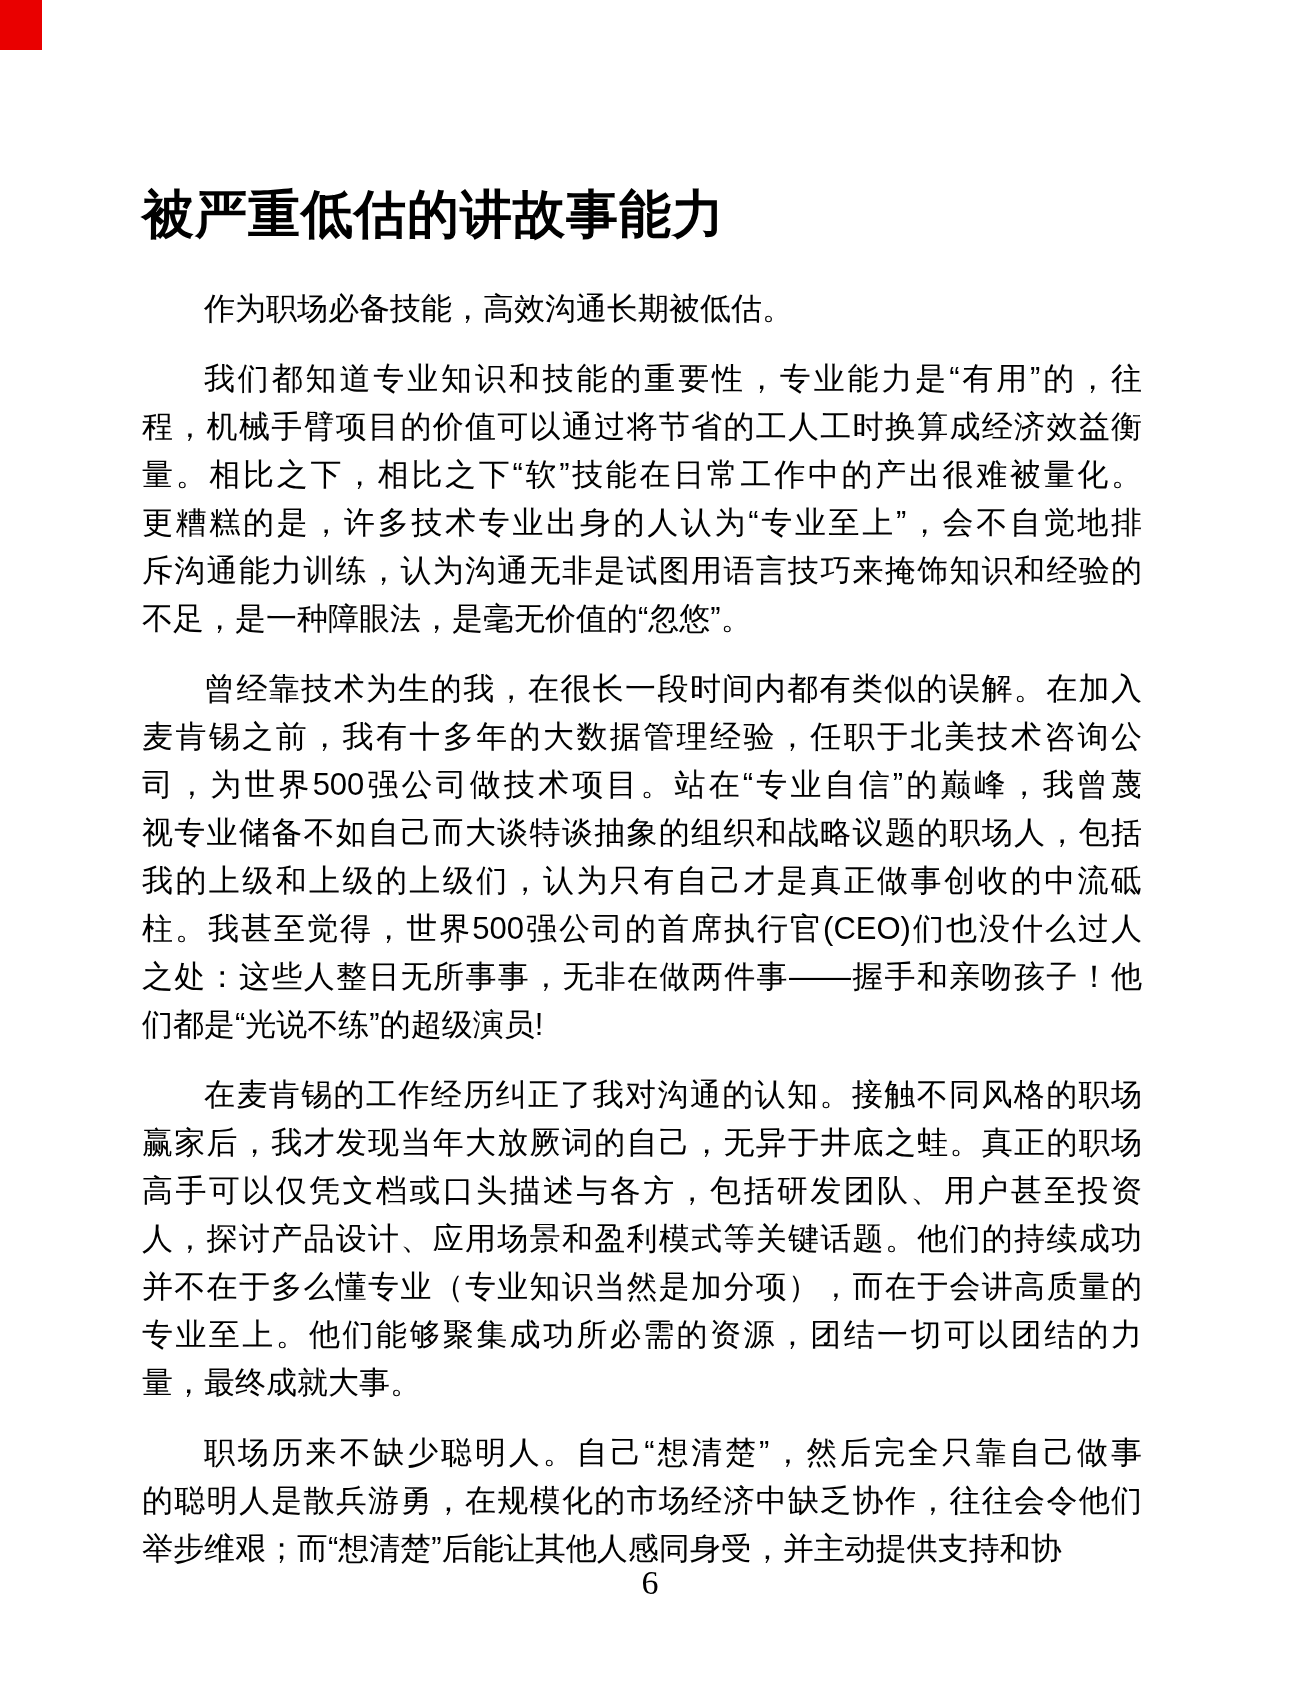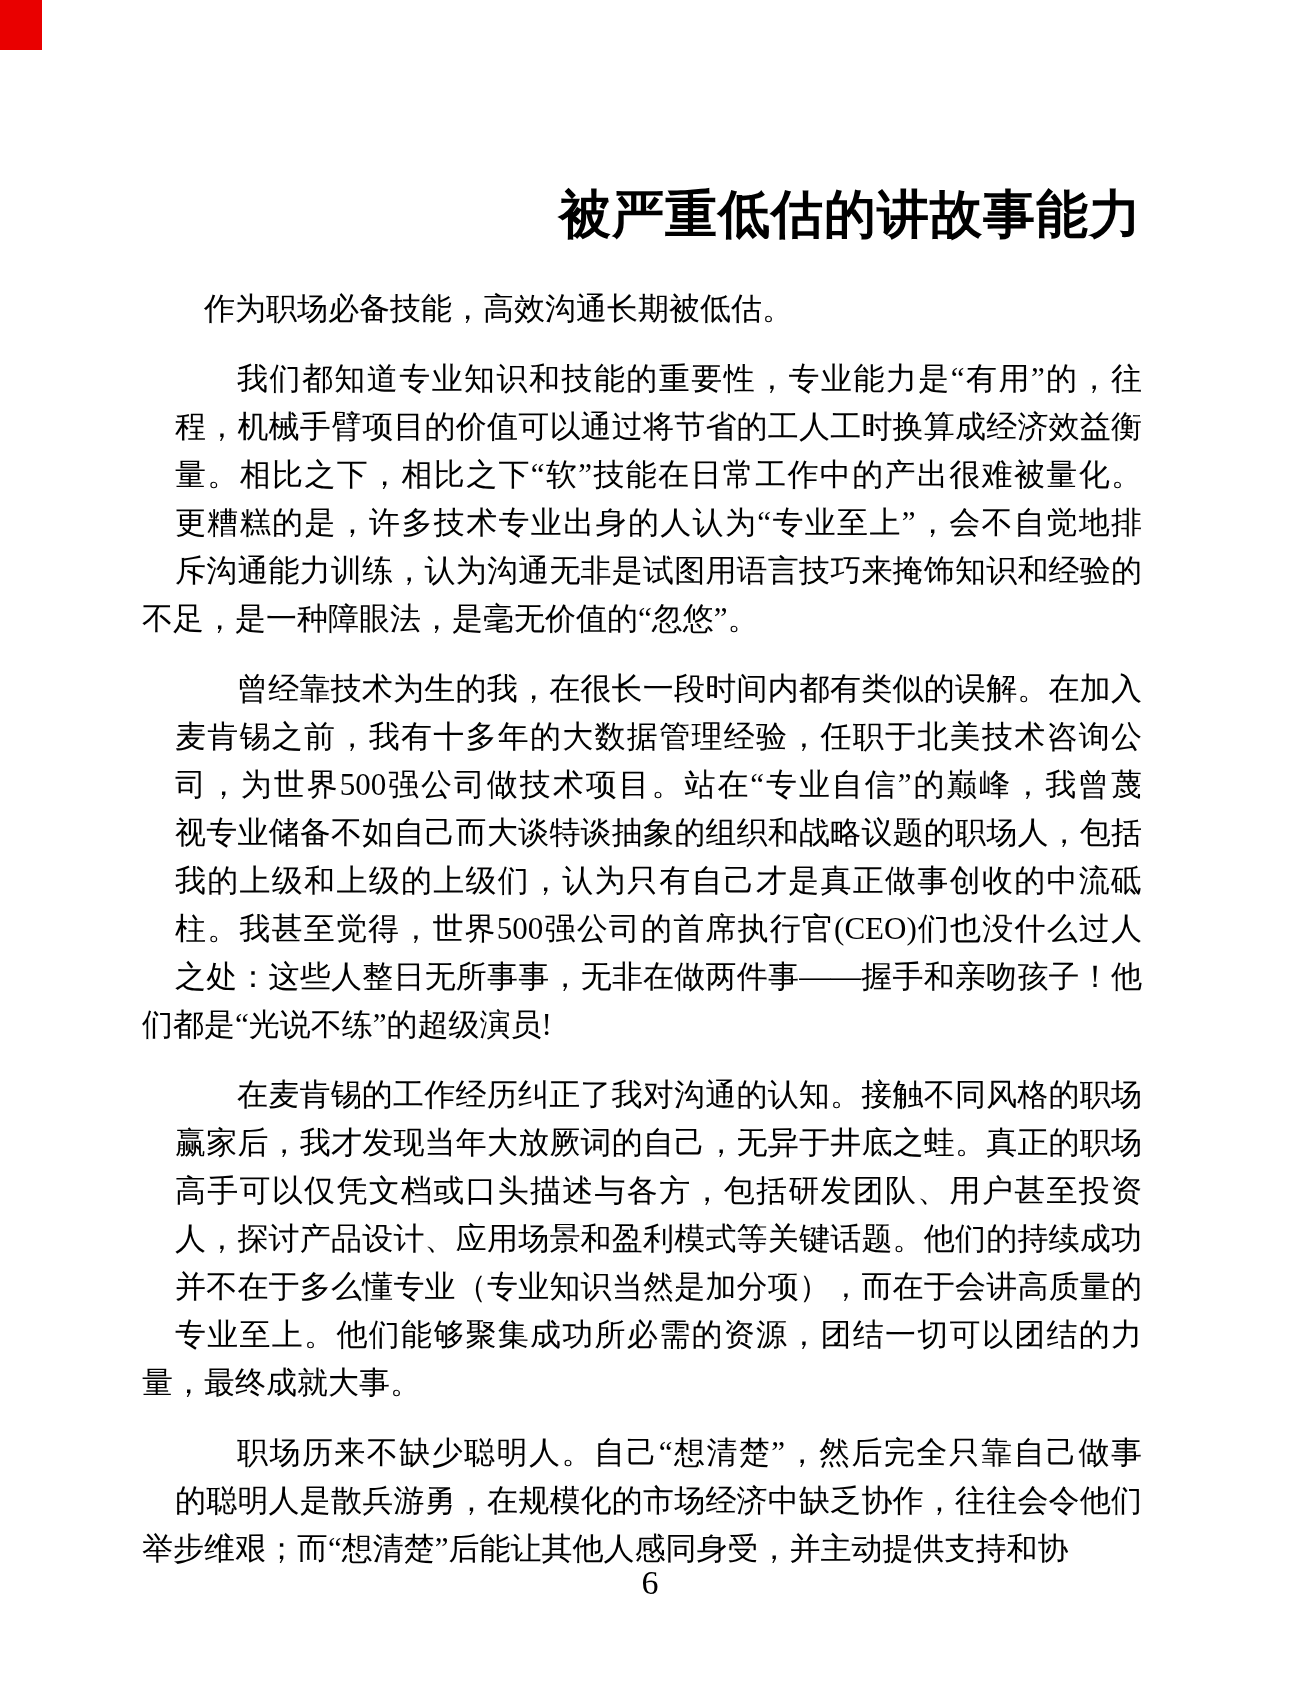--- a/index.html
+++ b/index.html
@@ -19,41 +19,39 @@
   .corner-marker {
     position: absolute;
     left: 0;
     top: 0;
     width: 42px;
     height: 50px;
   }
   .title {
     margin: 0;
     padding: 183px 158px 0 142px;
-    text-align: right;
+    text-align: left;
     font-size: 52px;
     line-height: 62px;
     font-weight: 700;
     letter-spacing: 1px;
   }
   .content {
     margin: 40px 158px 0 142px;
     font-size: 31px;
     line-height: 48px;
   }
   .paragraph {
     margin: 0 0 22px 0;
   }
   .line {
     text-align: justify;
-    font-family: Liberation Serif, serif;
   }
   .line.full {
     text-align-last: justify;
-    margin-left: 33px;
   }
   .line.indent {
     text-indent: 2em;
   }
   .page-number {
     position: absolute;
     top: 1563px;
     left: 0;
     width: 100%;
     text-align: center;

